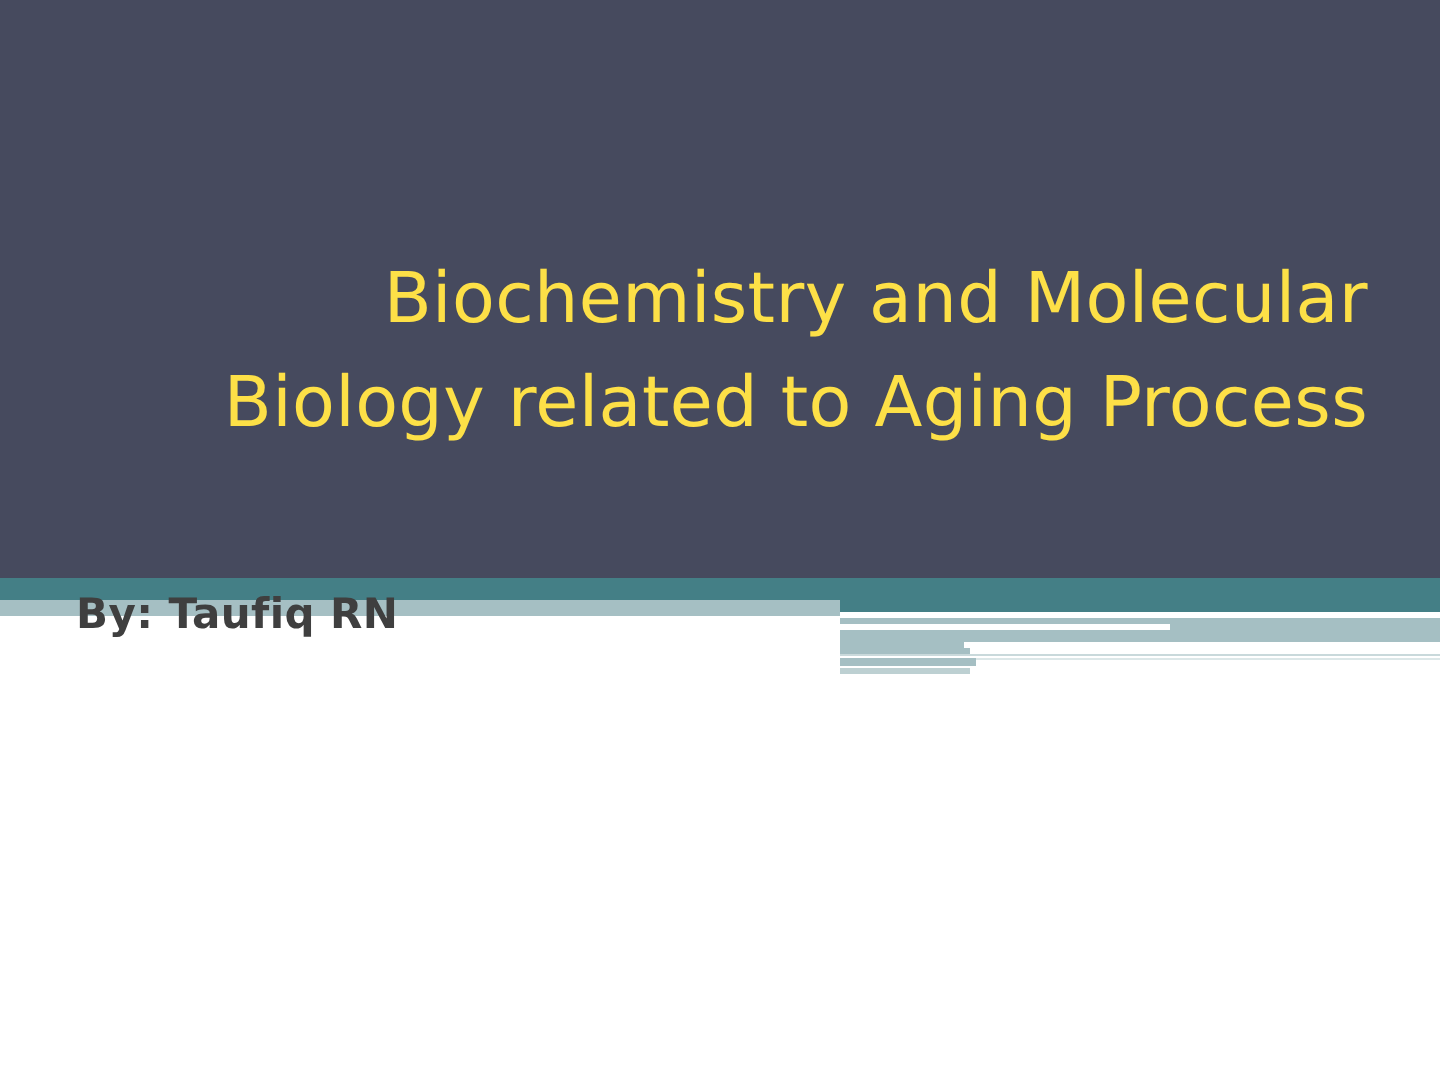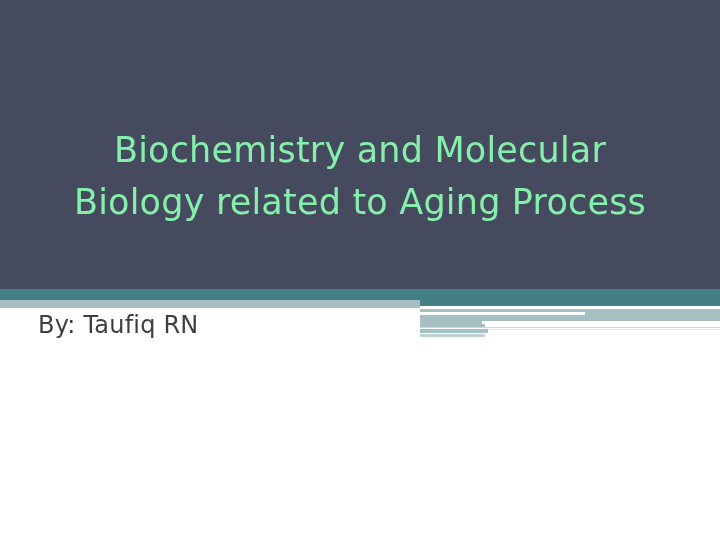--- a/index.html
+++ b/index.html
@@ -23,22 +23,22 @@
     top: 0;
     width: 720px;
     height: 289px;
     background: #464A5E;
   }
   #title-text {
     position: absolute;
     left: 36px;
     right: 36px;
     top: 124px;
-    text-align: center;
-    color: #86efac;
+    text-align: right;
+    color: #fde047;
     font-family: "DejaVu Sans", sans-serif;
     font-size: 35px;
     line-height: 52px;
     font-weight: 400;
     letter-spacing: 0.2px;
     white-space: pre-line;
   }
 
   
   .band {
@@ -82,26 +82,26 @@
   #stripe-h        { top: 35px; left: 0;   width: 65px;  height: 3px;  background: #A5BFC3; }
   #stripe-i        { top: 38px; left: 0;   width: 300px; height: 1px;  background: #C9D9DB; }
   #stripe-j        { top: 40px; left: 0;   width: 68px;  height: 4px;  background: #A5BFC3; }
   #stripe-k        { top: 40px; left: 68px;width: 232px; height: 1px;  background: #DCE7E8; }
   #stripe-l        { top: 45px; left: 0;   width: 65px;  height: 3px;  background: #BDD0D2; }
 
   
   #subtitle {
     position: absolute;
     left: 38px;
-    top: 311px;
+    top: 293px;
     color: #3F3F3F;
     font-family: "DejaVu Sans", sans-serif;
-    font-size: 24px;
+    font-size: 21px;
     line-height: 28px;
-    font-weight: 400;
+    font-weight: 700;
     letter-spacing: 0.2px;
   }
 </style>
 </head>
 <body>
 
 <div id="slide">
 
   <div id="title-panel">
     <div id="title-text">Biochemistry and Molecular

